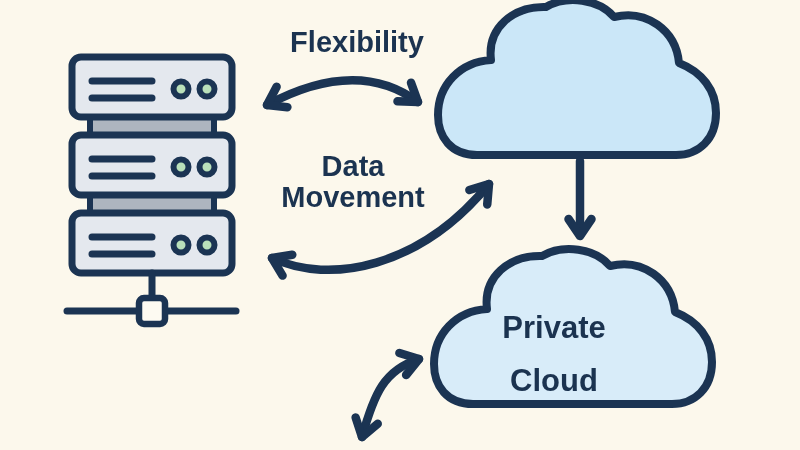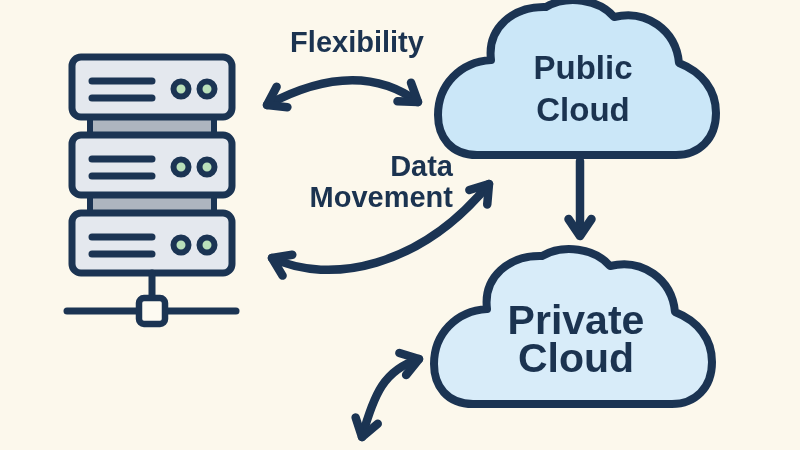--- a/index.html
+++ b/index.html
@@ -13,24 +13,24 @@
   .conn{stroke:#1b3453;stroke-width:6;}
   .detail-line{stroke:#1b3453;stroke-width:7;stroke-linecap:round;}
   .led{stroke:#1b3453;stroke-width:6;}
   .node{stroke:#1b3453;stroke-width:6.5;}
   .arrow{stroke:#1b3453;stroke-width:8.5;fill:none;stroke-linecap:round;stroke-linejoin:round;}
   .label{
     position:absolute;color:#1b3350;font-weight:bold;text-align:center;
     white-space:normal;
   }
   .flex-label{left:257px;top:26px;width:200px;font-size:29px;}
-  .move-label{left:253px;top:151px;width:200px;font-size:29px;line-height:31px;text-align:right;}
+  .move-label{left:253px;top:151px;width:200px;font-size:29px;line-height:31px;}
   .onprem-label{left:34px;top:343px;width:240px;font-size:30px;}
   .public-label{left:503px;top:47px;width:160px;font-size:33px;line-height:42px;}
-  .private-label{left:496px;top:301px;width:160px;font-size:41px;line-height:38px;}
+  .private-label{left:474px;top:301px;width:160px;font-size:31px;line-height:53px;}
 </style>
 </head>
 <body>
 
 <div class="stage">
 
   <svg width="800" height="450" viewBox="0 0 800 450">
 
     <g>
       <rect class="conn" x="90" y="105" width="124" height="46" rx="4" fill="#adb5bf"></rect>
@@ -83,16 +83,15 @@
 
     <g>
       <path class="arrow" d="M419,359 C384,370 374,394 362,437"></path>
       <path class="arrow" d="M-17,-11.5 L0,0 L-17,11.5" transform="translate(419,359) rotate(-17)"></path>
       <path class="arrow" d="M-17,-11.5 L0,0 L-17,11.5" transform="translate(362,437) rotate(106)"></path>
     </g>
   </svg>
 
   <div class="label flex-label">Flexibility</div>
   <div class="label move-label">Data Movement</div>
-  <div class="label public-label">Public Cloud</div>
   <div class="label private-label">Private Cloud</div>
 
 </div>
 
 </body></html>

